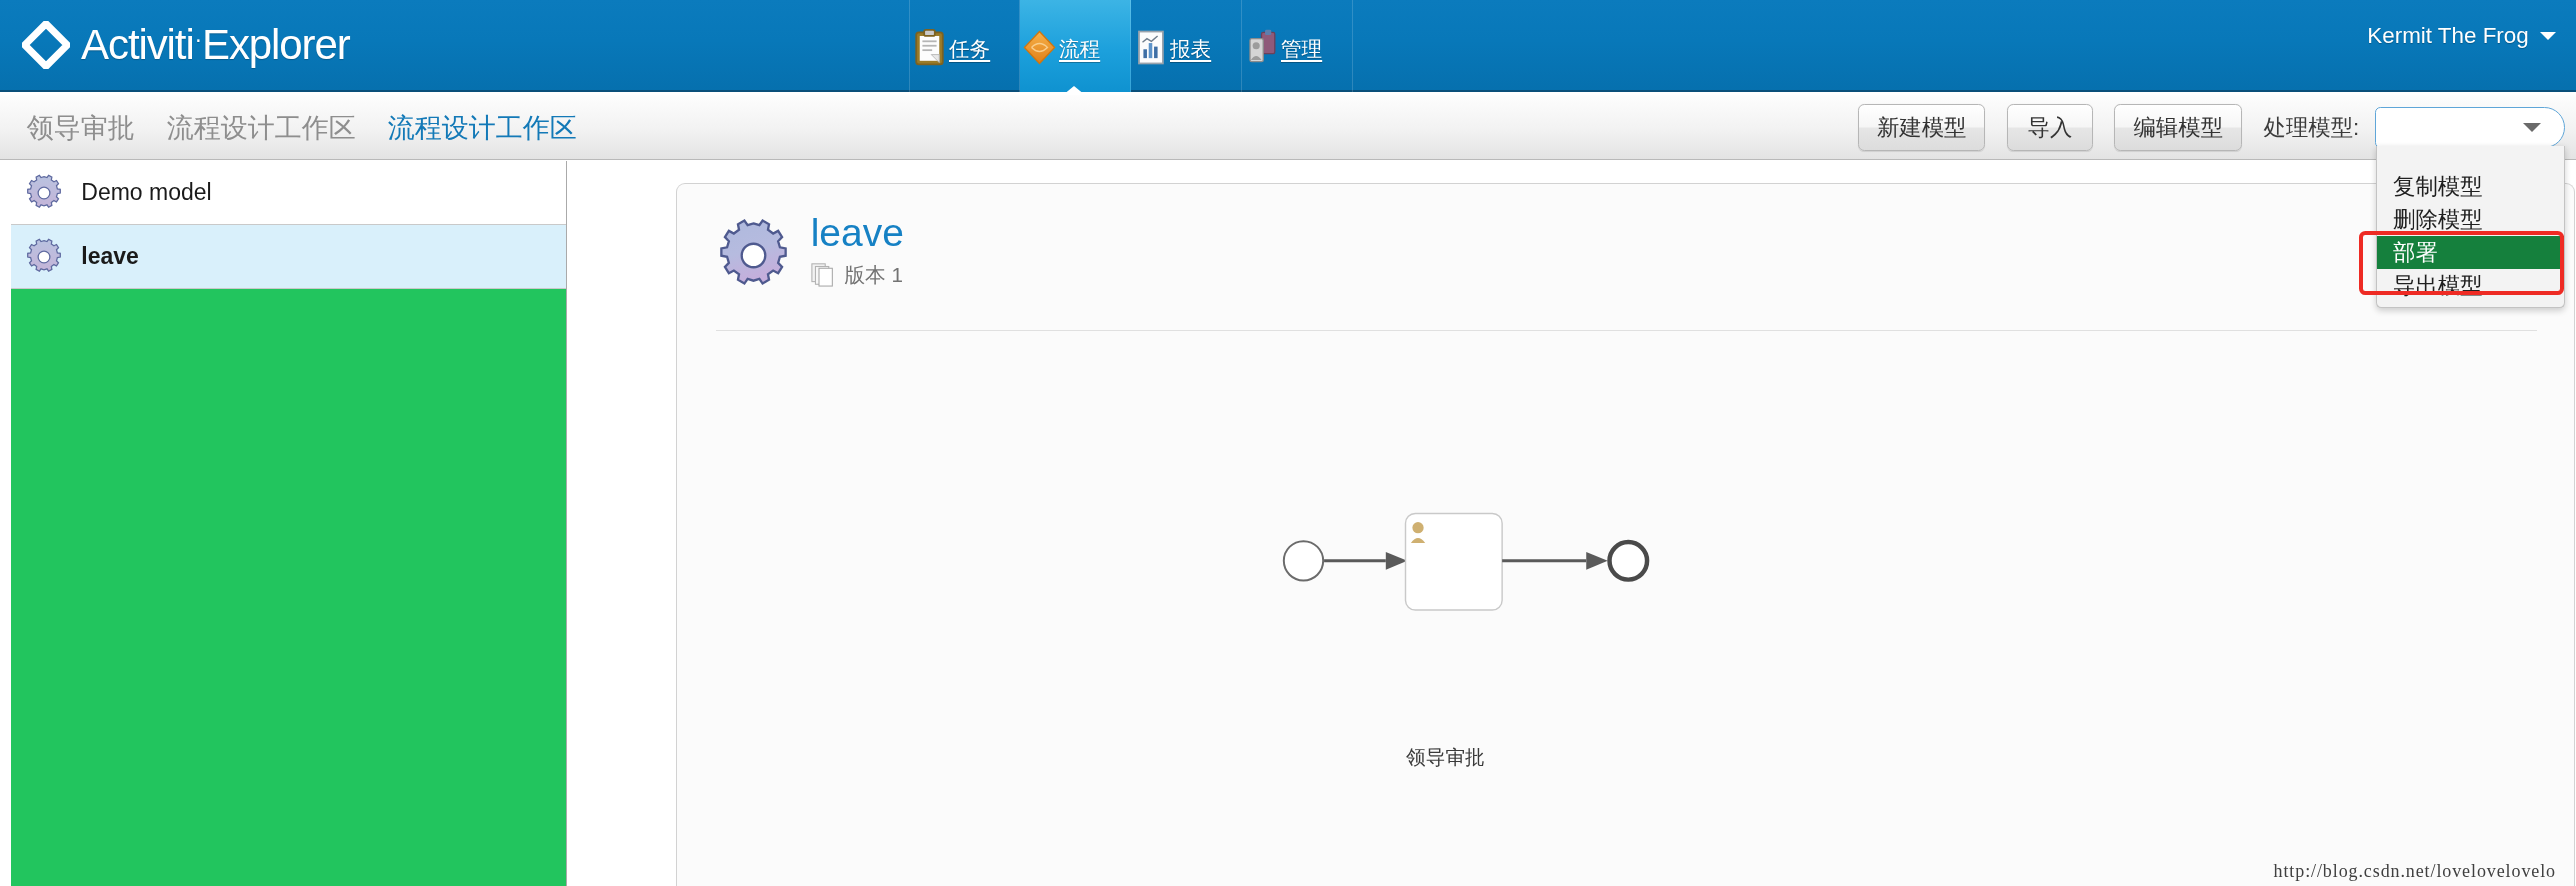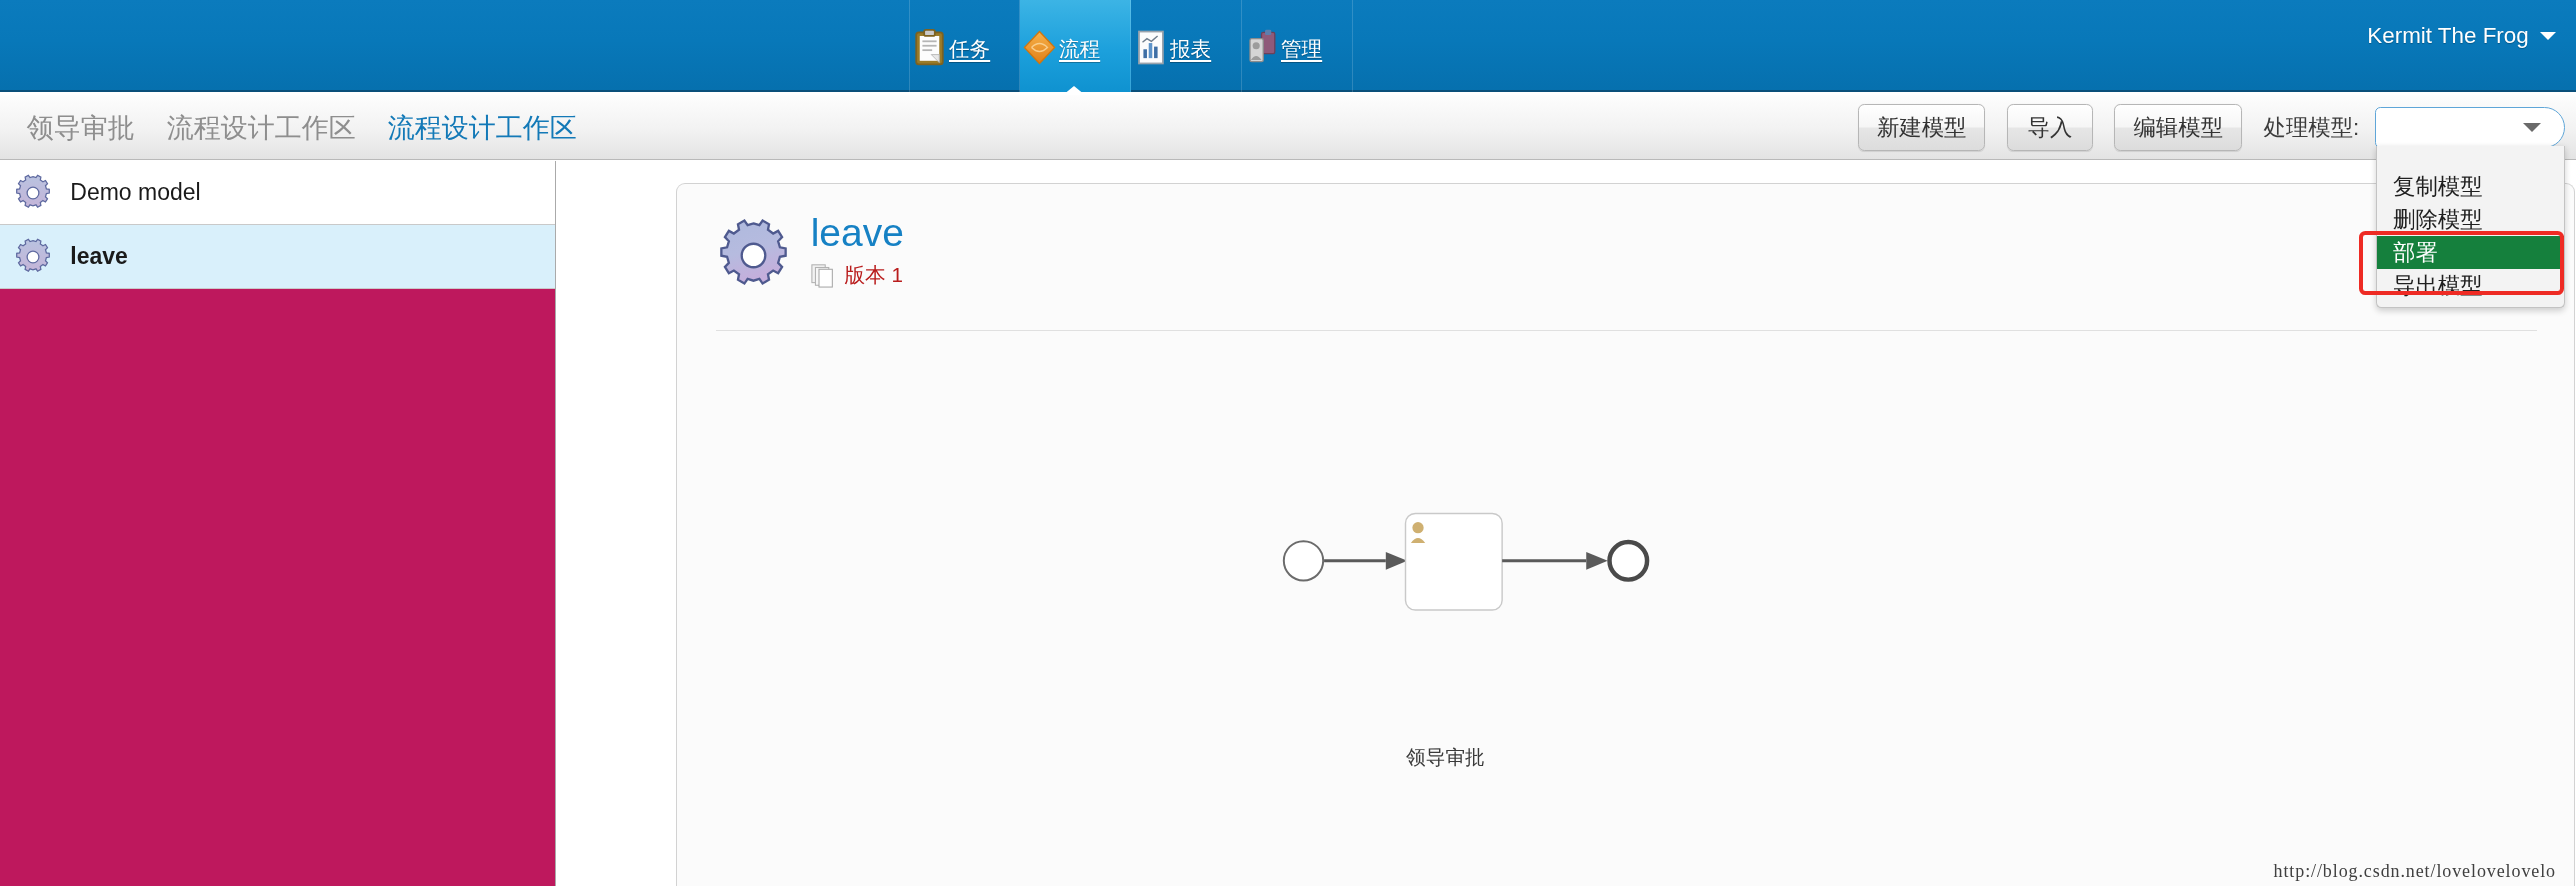--- a/index.html
+++ b/index.html
@@ -196,23 +196,23 @@
     left: 2359px; top: 231px;
     width: 205px; height: 64px;
     border: 4.5px solid #ee2b24;
     border-radius: 6.3px;
     z-index: 60;
     pointer-events: none;
   }
 
   
   #sidebar {
-    position: absolute; left: 0; top: 161px;
+    position: absolute; left: 11px; top: 161px;
     width: 556px; height: 725px;
-    background: #be185d;
+    background: #22c55e;
     border-right: 1.8px solid #aaaaaa;
   }
   .model-row {
     height: 64px;
     display: flex; align-items: center;
     gap: 18px;
     padding-left: 14.3px;
     border-bottom: 0.9px solid #c9c9c9;
     cursor: pointer;
     background: #ffffff;
@@ -247,22 +247,22 @@
   }
   #big-gear { width: 75px; height: 75px; position: relative; flex: 0 0 75px; margin-top: 5.4px;}
   #model-title {
     font-size: 39px; color: #1681c4;
     line-height: 1.0;
     margin-bottom: 9px;
     cursor: pointer;
     white-space: nowrap;
   }
   #model-version-row {
-    display: flex; align-items: center; gap: 9.8px;
-    font-size: 20.6px; color: #b91c1c;
+    display: flex; gap: 9.8px;
+    font-size: 20.6px; color: #737373;
   }
   .pages-ico { width: 24px; height: 27px; position: relative; flex: 0 0 24px; }
 
   #header-divider {
     position: absolute;
     left: 39px; top: 146px;
     width: 1821px; height: 0.9px;
     background: #e0e0e0;
   }
   #diagram-title {
@@ -287,20 +287,30 @@
     letter-spacing: 0.9px;
     white-space: nowrap;
     user-select: none;
   }
 </style>
 </head>
 <body>
 
 <div id="top-bar">
 
+  <div id="brand">
+    <div id="brand-diamond">
+      <svg width="48" height="48" viewBox="0 0 54 54">
+        <polygon points="27,3 51,27 27,51 3,27" fill="none" stroke="#ffffff" stroke-width="8"></polygon>
+      </svg>
+    </div>
+    <div id="brand-text">
+      <span>Activiti</span><span class="sep">·</span><span>Explorer</span>
+    </div>
+  </div>
 
   <div id="nav-tabs">
 
     <div class="nav-tab">
       <div class="tab-icon">
         <svg width="39" height="39" viewBox="0 0 44 44">
           <rect x="7" y="5" width="30" height="36" rx="3" fill="#9a7b28" stroke="#7d6220" stroke-width="2"></rect>
           <rect x="11" y="9" width="22" height="28" fill="#fdfdfd"></rect>
           <rect x="16" y="2" width="12" height="7" rx="2" fill="#c9c9c9" stroke="#7d6220" stroke-width="2"></rect>
           <rect x="14" y="14" width="16" height="2" fill="#b5b5b5"></rect>

